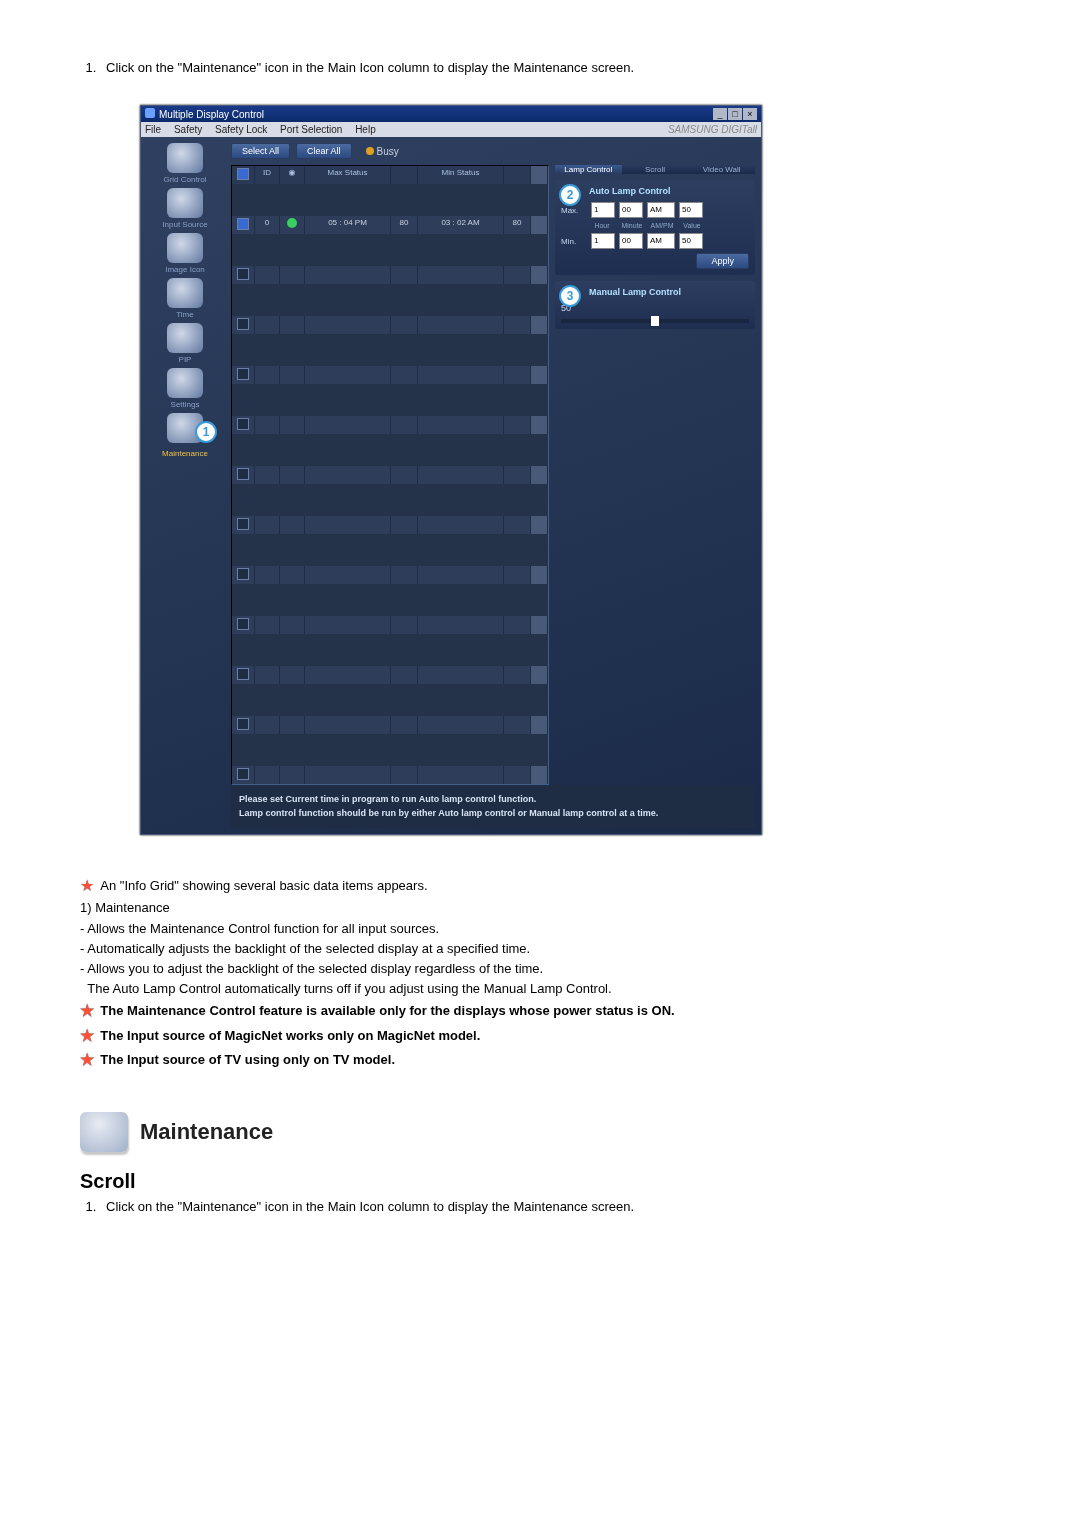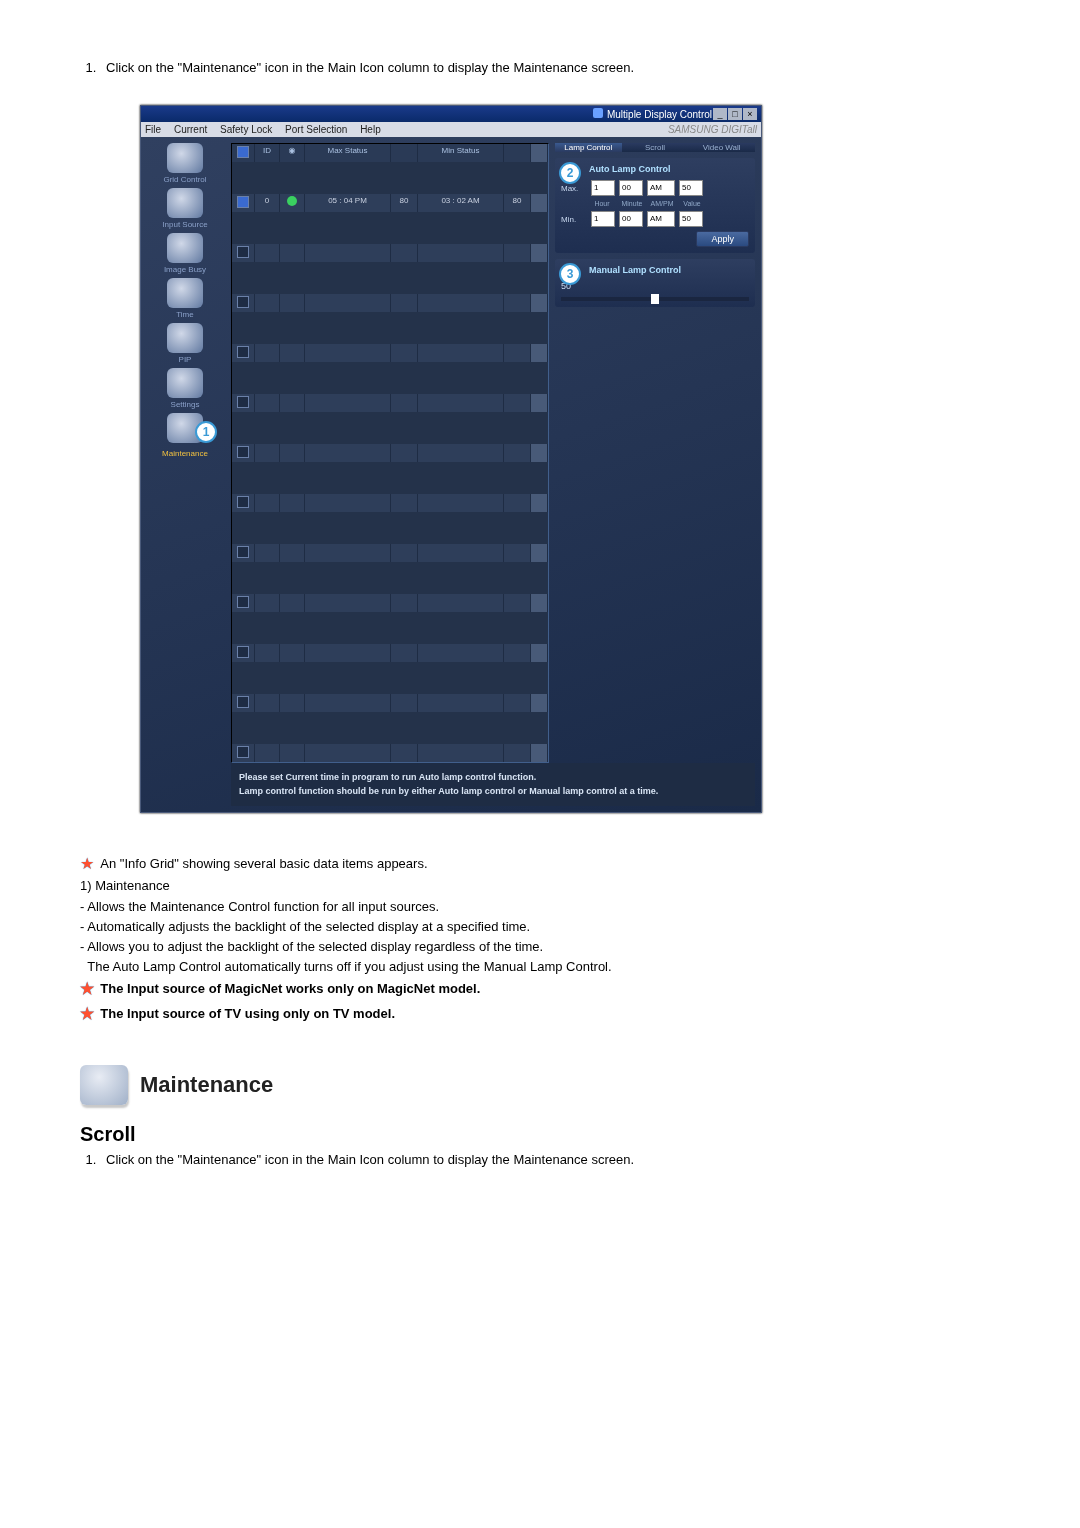--- a/index.html
+++ b/index.html
@@ -31,21 +31,21 @@
     border: 1px solid #4a5a7a;
     box-shadow: 0 0 2px #000;
     font-size: 10px;
     color: #c8d0e0;
   }
   .titlebar {
     background: linear-gradient(#1a3a8a, #0a2a6a);
     color: #fff;
     padding: 2px 4px;
     display: flex;
-    justify-content: flex-end;
+    justify-content: space-between;
     align-items: center;
     font-size: 10px;
   }
   .titlebar-icon {
     display:inline-block; width:10px; height:10px; background:#6aa0ff; border-radius:2px; margin-right:4px;
   }
   .win-btns span {
     display:inline-block; width:14px; height:12px; background:#b0b8c8; margin-left:1px; color:#000; text-align:center; line-height:12px; font-size:9px;
   }
   .menubar {
@@ -220,60 +220,65 @@
     <div class="app-window">
       <div class="titlebar">
         <div><span class="titlebar-icon"></span><span>Multiple Display Control</span></div>
         <div class="win-btns">
           <span>_</span><span>□</span><span>×</span>
         </div>
       </div>
       <div class="menubar">
         <div class="menubar-left">
           <span>File</span>
-          <span>Current</span>
+          <span>Safety</span>
           <span>Safety Lock</span>
           <span>Port Selection</span>
           <span>Help</span>
         </div>
         <div class="menubar-right">SAMSUNG DIGITall</div>
       </div>
       <div class="app-body">
         <div class="sidebar">
           <div class="side-item">
               <div class="icon"></div>
               <div class="label">Grid Control</div>
             </div>
           <div class="side-item">
               <div class="icon"></div>
               <div class="label">Input Source</div>
             </div>
           <div class="side-item">
               <div class="icon"></div>
-              <div class="label">Image Busy</div>
+              <div class="label">Image Icon</div>
             </div>
           <div class="side-item">
               <div class="icon"></div>
               <div class="label">Time</div>
             </div>
           <div class="side-item">
               <div class="icon"></div>
               <div class="label">PIP</div>
             </div>
           <div class="side-item">
               <div class="icon"></div>
               <div class="label">Settings</div>
             </div>
           <div class="side-item active">
             <div class="icon"></div>
             <div class="badge-circle">1</div>
             <div class="label" style="margin-top:-18px">Maintenance</div>
           </div>
         </div>
         <div class="main-panel">
+          <div class="toolbar">
+            <div class="tool-btn">Select All</div>
+            <div class="tool-btn">Clear All</div>
+            <div style="margin-left:8px"><span class="busy-dot"></span><span>Busy</span></div>
+          </div>
           <div class="grid-wrap">
             <div class="grid">
               <div class="grid-head">
                 <div class="cell c-chk"><span class="chk-box chk-on"></span></div>
                 <div class="cell c-id">ID</div>
                 <div class="cell c-ic">◉</div>
                 <div class="cell c-stat">Max Status</div>
                 <div class="cell c-val"></div>
                 <div class="cell c-stat2">Min Status</div>
                 <div class="cell c-val"></div>
@@ -454,20 +459,21 @@
 
   <div class="notes">
     <div><span class="star">★</span><span>An "Info Grid" showing several basic data items appears.</span></div>
     <div class="numlist">
       <div>1)&nbsp;<span>Maintenance</span></div>
       <div class="sub">- <span>Allows the Maintenance Control function for all input sources.</span></div>
       <div class="sub">- <span>Automatically adjusts the backlight of the selected display at a specified time.</span></div>
       <div class="sub">- <span>Allows you to adjust the backlight of the selected display regardless of the time.</span></div>
       <div class="sub">&nbsp;&nbsp;<span>The Auto Lamp Control automatically turns off if you adjust using the Manual Lamp Control.</span></div>
     </div>
+    <div class="boldline"><span class="star">★</span><span>The Maintenance Control feature is available only for the displays whose power status is ON.</span></div>
     <div class="boldline"><span class="star">★</span><span>The Input source of MagicNet works only on MagicNet model.</span></div>
     <div class="boldline"><span class="star">★</span><span>The Input source of TV using only on TV model.</span></div>
   </div>
 
   <div class="section-header">
     <div class="section-icon"></div>
     <div class="section-title">Maintenance</div>
   </div>
 
   <div class="subheading">Scroll</div>

